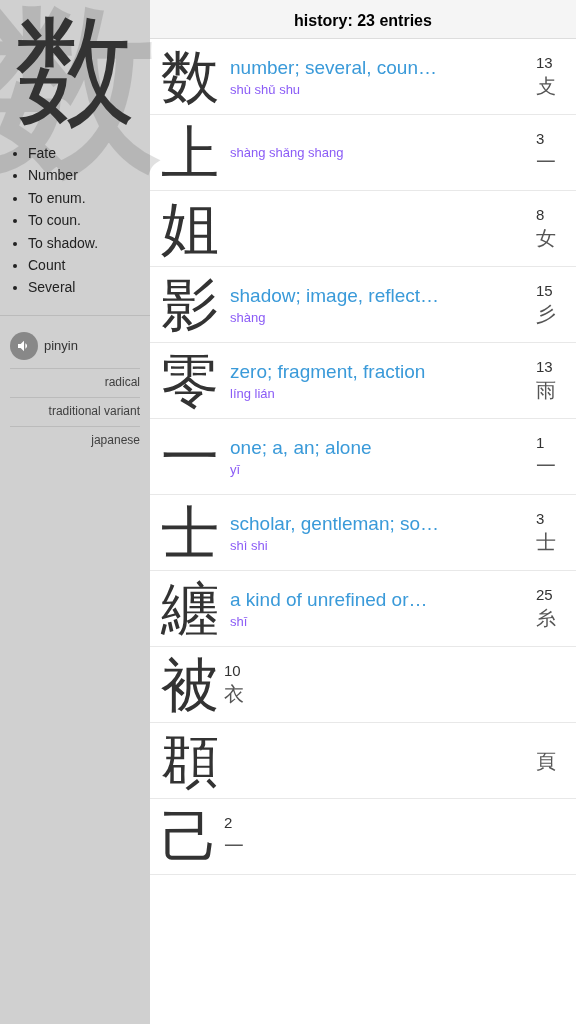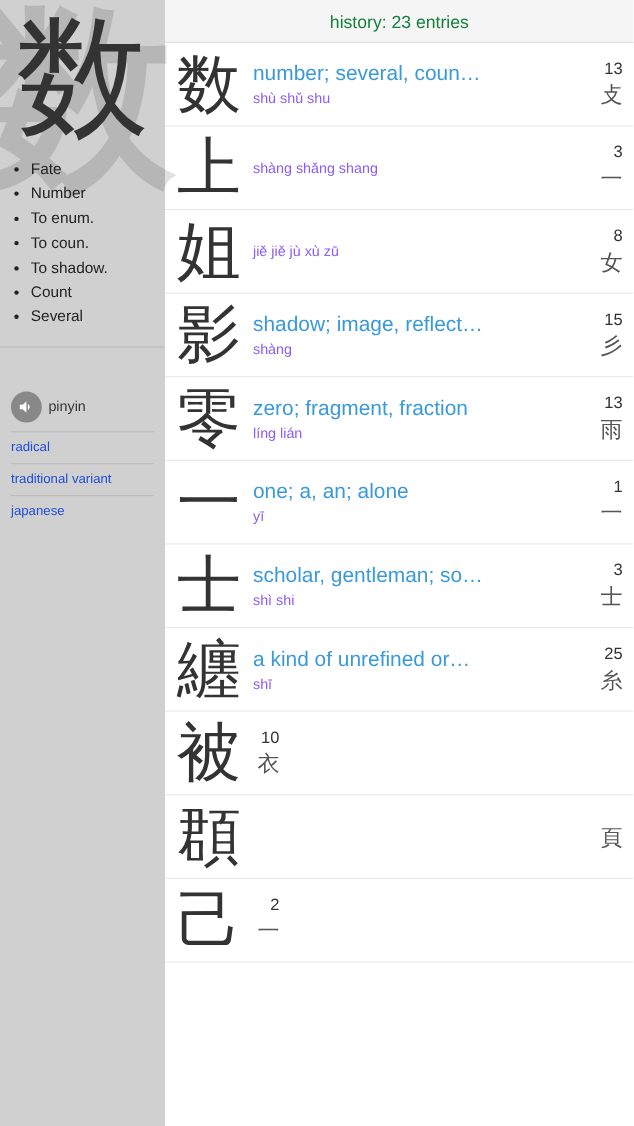--- a/index.html
+++ b/index.html
@@ -72,21 +72,20 @@
       padding: 10px 10px 6px 10px;
       position: relative;
       z-index: 1;
     }
 
     .sidebar-pinyin-row {
       display: flex;
       align-items: center;
       gap: 6px;
       margin-bottom: 8px;
-      margin-top: 24px;
     }
 
     .speaker-icon {
       width: 28px;
       height: 28px;
       background: #888;
       border-radius: 50%;
       display: flex;
       align-items: center;
       justify-content: center;
@@ -105,43 +104,43 @@
     }
 
     .sidebar-field-row {
       display: flex;
       flex-direction: column;
       margin-bottom: 8px;
     }
 
     .sidebar-field-label {
       font-size: 12px;
-      color: #1d4ed8;
-      text-align: left;
+      color: #404040;
+      text-align: right;
     }
 
     
     .main-content {
       flex: 1;
       display: flex;
       flex-direction: column;
       background: #fff;
     }
 
     .history-header {
       background: #f5f5f5;
       text-align: center;
       padding: 12px 0 8px;
       border-bottom: 1px solid #ddd;
     }
 
     .history-header-text {
       font-size: 16px;
-      color: #15803d;
-      font-weight: 400;
+      color: #000000;
+      font-weight: 700;
       text-align: center;
     }
 
     .entry-list {
       flex: 1;
       overflow-y: auto;
     }
 
     .entry-row {
       display: flex;
@@ -173,21 +172,21 @@
     }
 
     .entry-pinyin {
       font-size: 13px;
       color: #8b5cf6;
     }
 
     .entry-right {
       display: flex;
       flex-direction: column;
-      align-items: flex-end;
+      align-items: flex-start;
       width: 30px;
       flex-shrink: 0;
     }
 
     .entry-strokes {
       font-size: 15px;
       color: #333;
       font-weight: 500;
     }
 
@@ -271,21 +270,20 @@
           <div class="entry-pinyin">shàng shǎng shang</div>
         </div>
         <div class="entry-right">
           <div class="entry-strokes">3</div>
           <div class="entry-radical">一</div>
         </div>
       </div>
       <div class="entry-row">
         <div class="entry-kanji">姐</div>
         <div class="entry-middle">
-          <div class="entry-pinyin">jiě jiě jù xù zū</div>
         </div>
         <div class="entry-right">
           <div class="entry-strokes">8</div>
           <div class="entry-radical">女</div>
         </div>
       </div>
       <div class="entry-row">
         <div class="entry-kanji">影</div>
         <div class="entry-middle">
           <div class="entry-meaning">shadow; image, reflect…</div>

